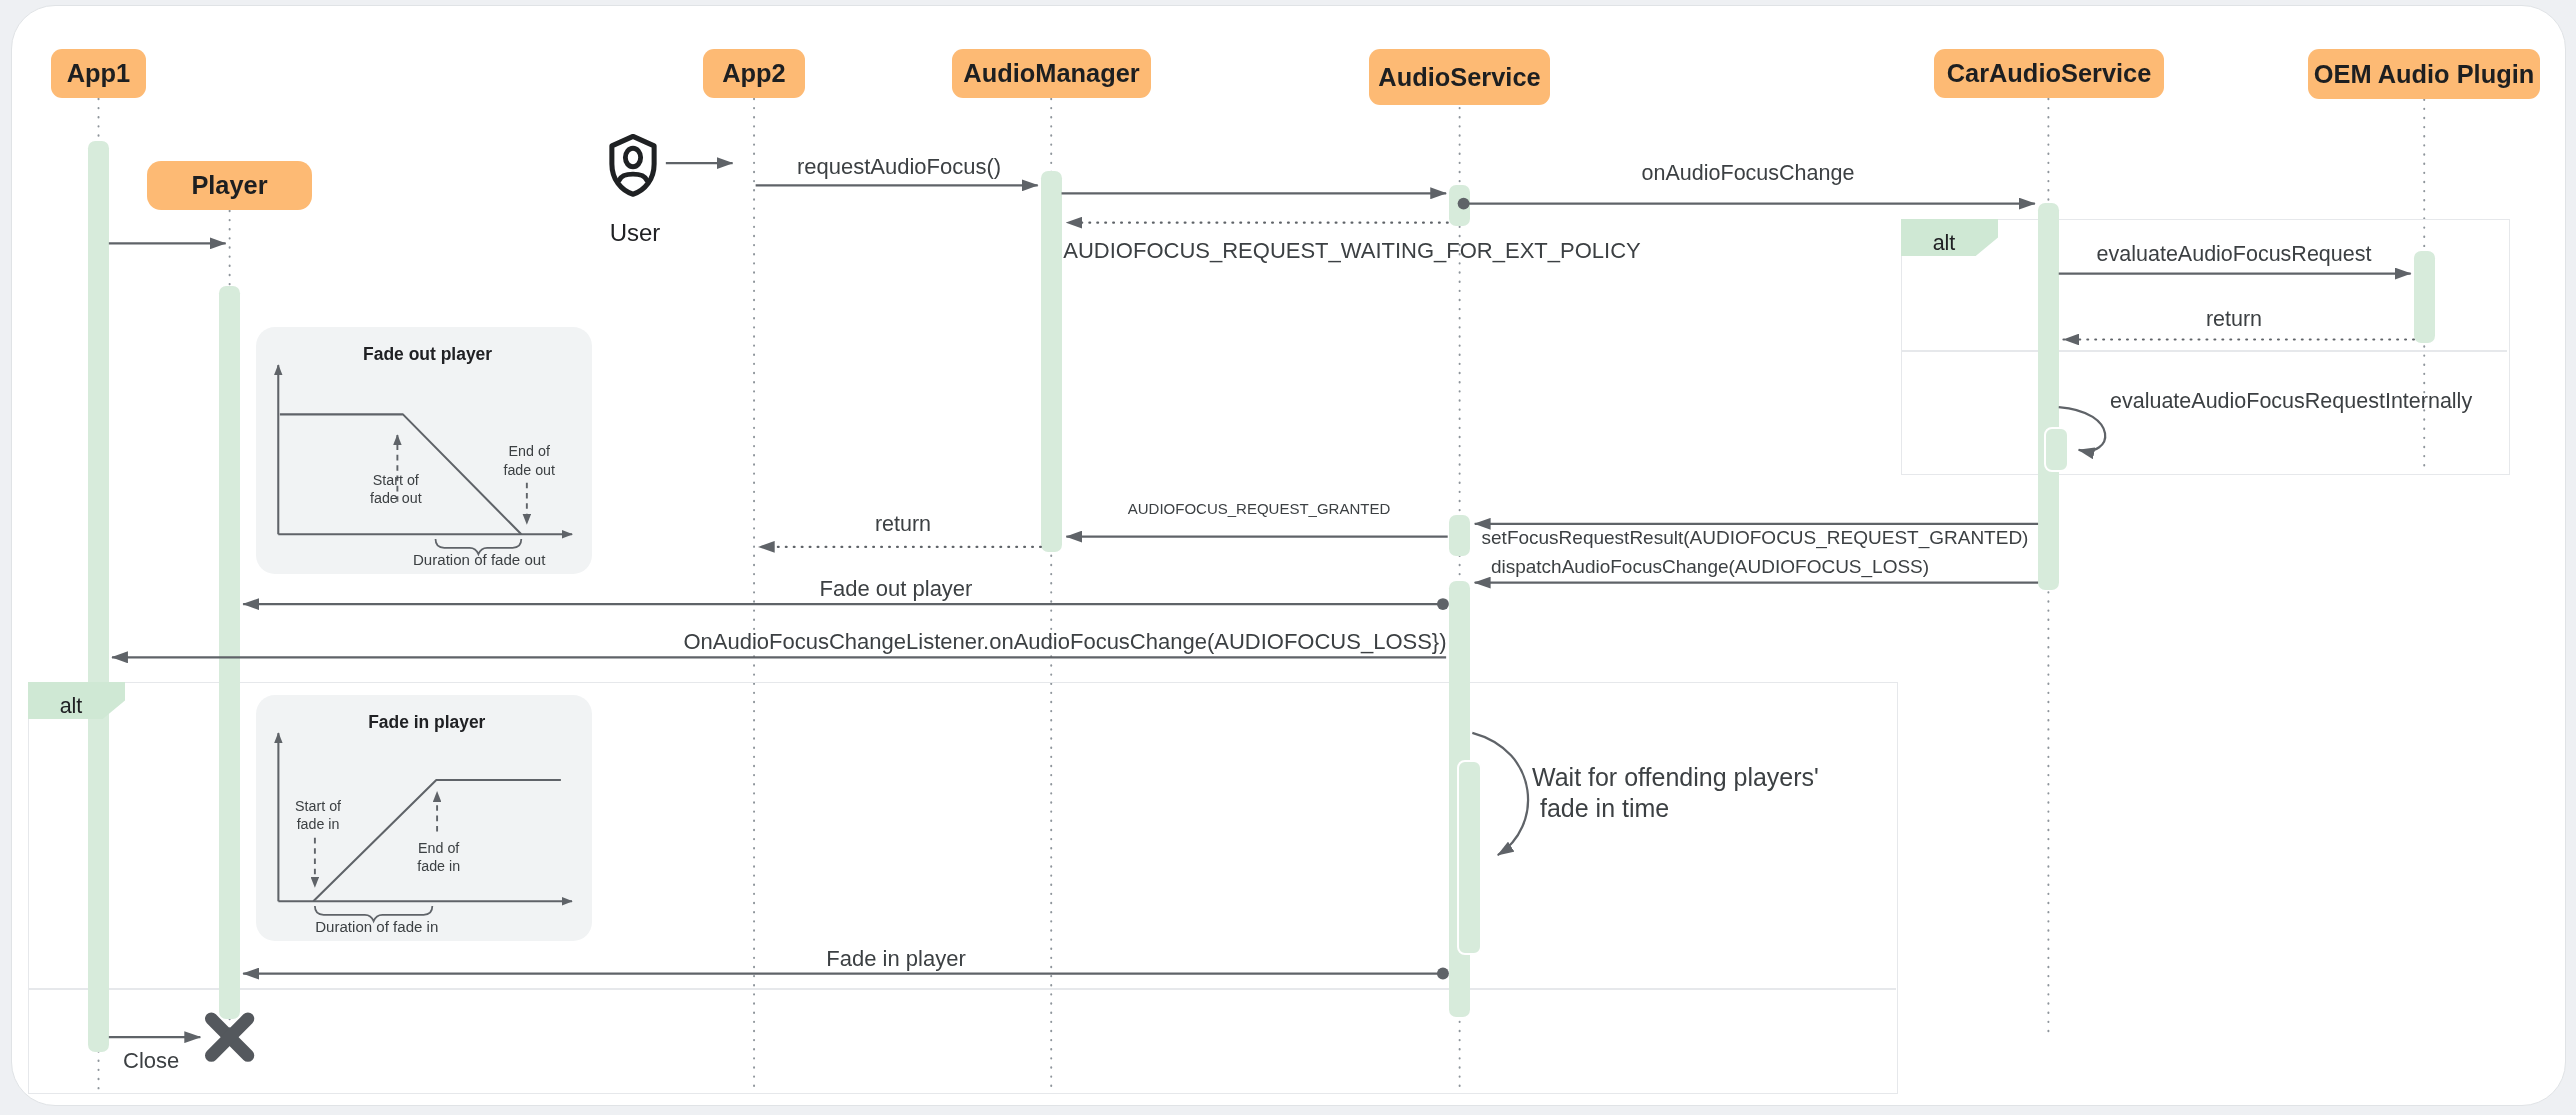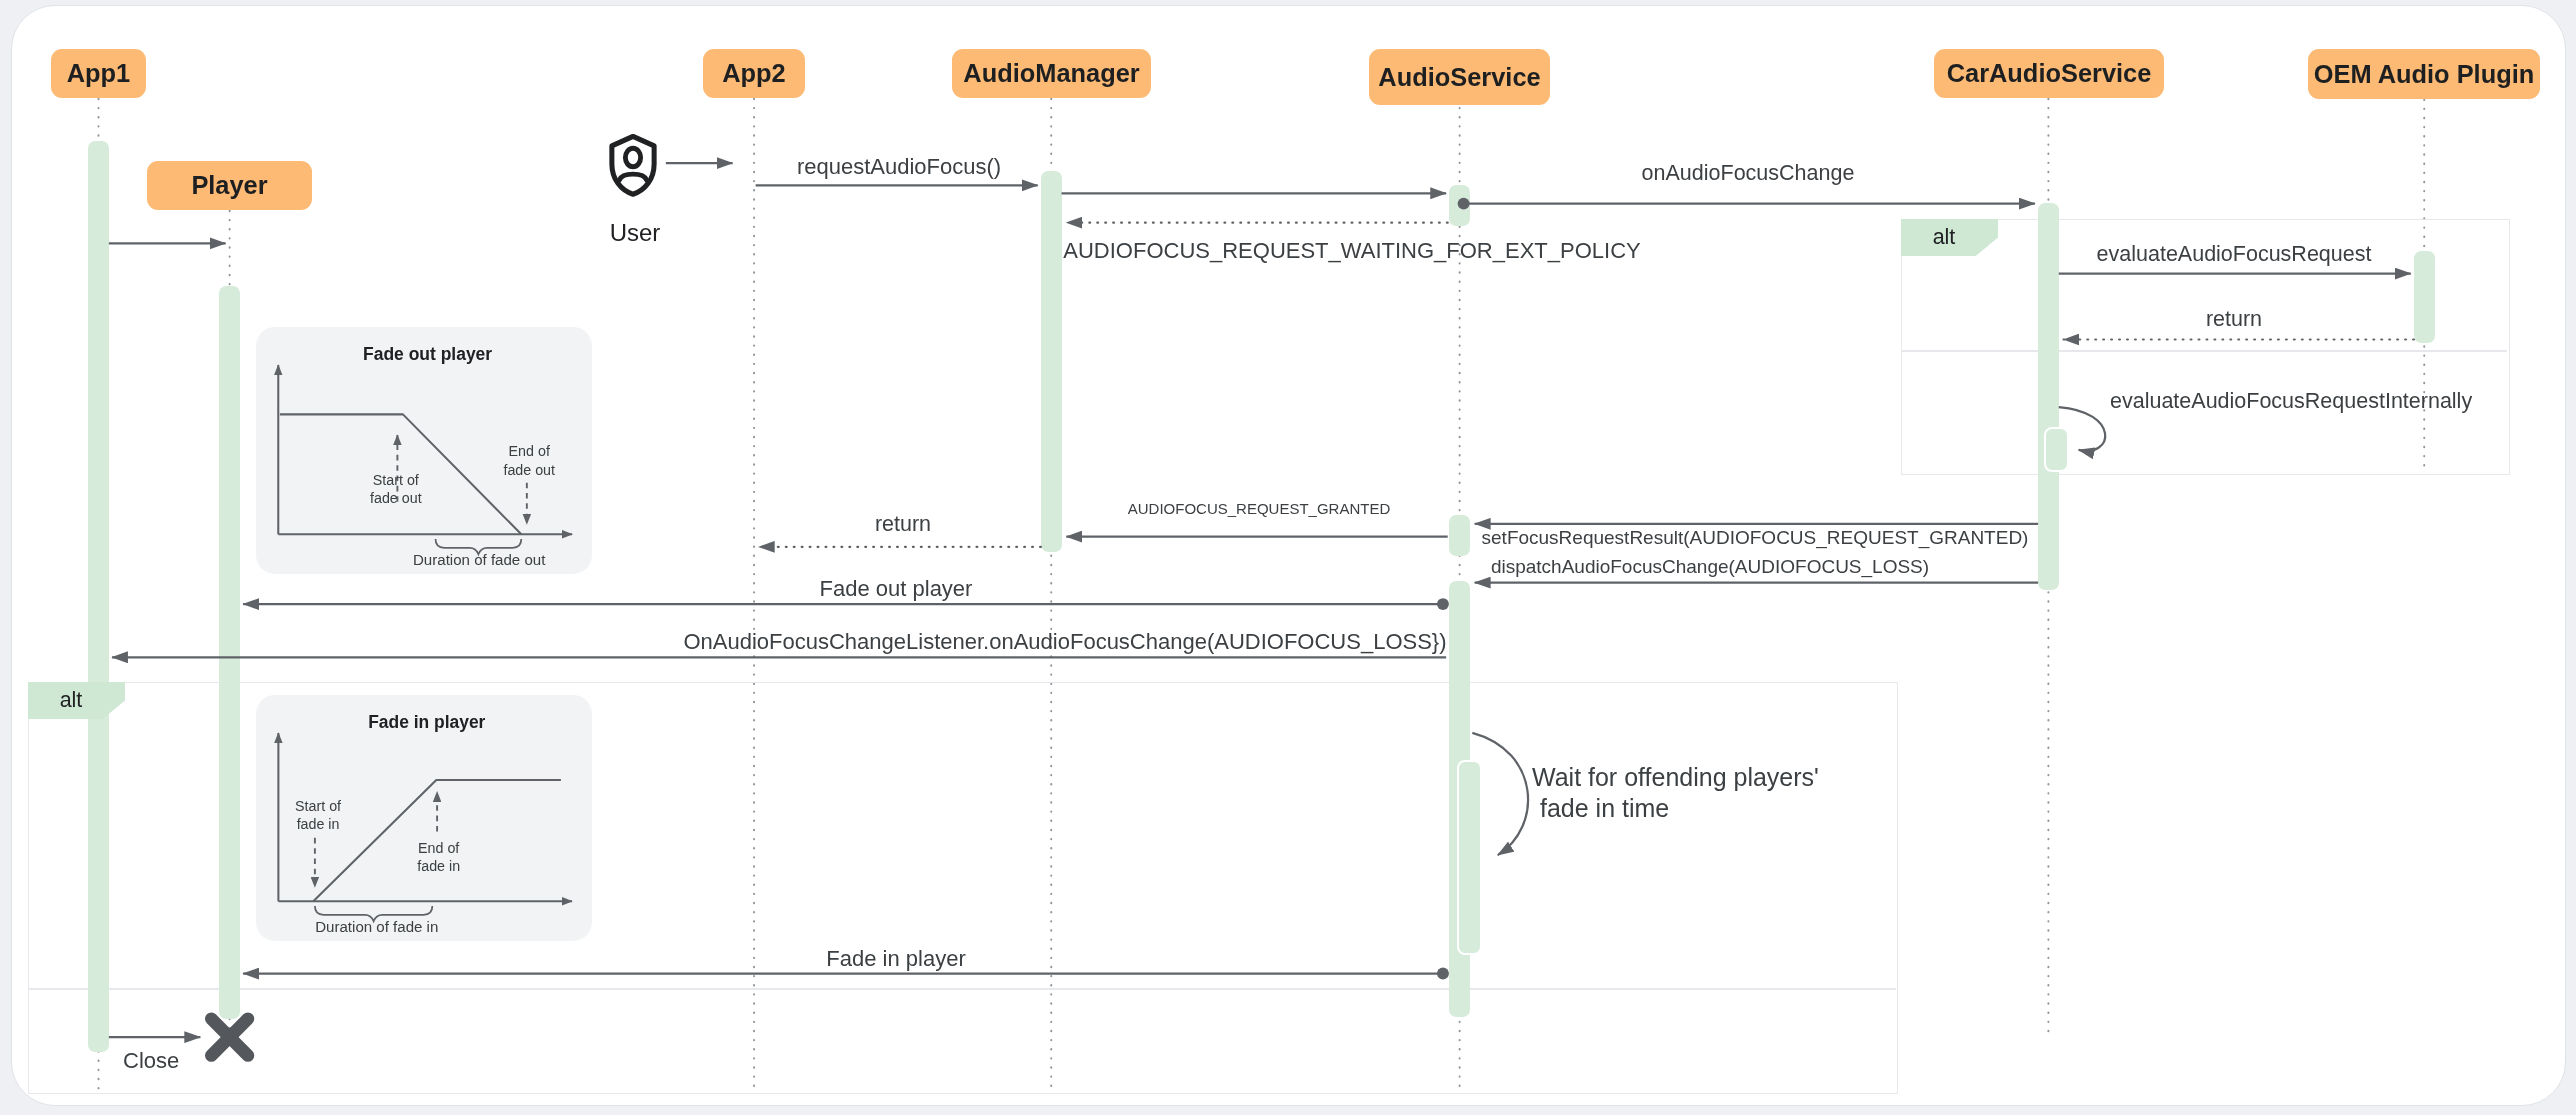--- a/index.html
+++ b/index.html
@@ -3,21 +3,21 @@
 <meta charset="utf-8">
 <style>
   html,body{margin:0;padding:0;background:#eef0f3;}
   #stage{position:relative;width:2576px;height:1116px;font-family:"Liberation Sans",sans-serif;overflow:hidden;}
   #panel{position:absolute;left:11px;top:4.8px;width:2555px;height:1101px;background:#ffffff;border:1.6px solid #e0e3e6;border-radius:44px;box-sizing:border-box;}
   .pbox{position:absolute;display:flex;align-items:center;justify-content:center;background:#fdba74;border-radius:11px;font-weight:bold;font-size:25.4px;color:#1d1f21;white-space:nowrap;}
   .act{position:absolute;background:#d7ebdb;border-radius:7.2px;}
   .act.nested{border:2.4px solid #ffffff;box-sizing:border-box;border-radius:8px;}
   .frame{position:absolute;border:1.6px solid #e6e8eb;box-sizing:border-box;background:transparent;}
   .fdivider{position:absolute;height:1.6px;background:#e6e8eb;}
-  .flabel{position:absolute;background:#cfe8d4;display:flex;align-items:center;justify-content:center;font-size:21.5px;color:#202124;clip-path:polygon(0 0,100% 0,100% 50%,77% 100%,0 100%);padding-right:11px;box-sizing:border-box;}
+  .flabel{position:absolute;background:#cfe8d4;display:flex;align-items:flex-end;justify-content:center;font-size:21.5px;color:#202124;clip-path:polygon(0 0,100% 0,100% 50%,77% 100%,0 100%);padding-right:11px;box-sizing:border-box;}
   .mlabel{position:absolute;white-space:nowrap;color:#3c4043;line-height:1.15;}
   .mlabel.centered{transform:translateX(-50%);}
   .chartbox{position:absolute;background:#f1f3f4;border-radius:19px;}
   svg{position:absolute;left:0;top:0;}
   .note{position:absolute;white-space:nowrap;color:#3c4043;}
 </style>
 </head>
 <body>
 
 <div id="stage">
@@ -121,21 +121,21 @@
       <circle cx="1816" cy="1225" r="7.5" fill="#5f6368"></circle>
       <line x1="137" y1="1305" x2="252" y2="1305" stroke="#5f6368" stroke-width="2.8" marker-end="url(#ah)"></line>
       <path d="M2591,512 C2668,518 2661,576 2616,566" stroke="#5f6368" stroke-width="2.8" fill="none" marker-end="url(#ah)"></path>
       <path d="M1853,922 C1938,945 1942,1040 1885,1076" stroke="#5f6368" stroke-width="2.8" fill="none" marker-end="url(#ah)"></path>
       <line x1="266" y1="1282" x2="312" y2="1328" stroke="#54585d" stroke-width="16" stroke-linecap="round"></line>
       <line x1="312" y1="1282" x2="266" y2="1328" stroke="#54585d" stroke-width="16" stroke-linecap="round"></line>
     </svg>
     <div class="pbox" style="left: 51px; top: 49px; width: 95px; height: 49px;">
       <span>App1</span>
     </div>
-    <div class="pbox" style="left: 147px; top: 161px; width: 165px; height: 49px;">
+    <div class="pbox" style="left: 147px; top: 161px; width: 165px; height: 49px; border-radius: 14px;">
       <span>Player</span>
     </div>
     <div class="pbox" style="left: 703px; top: 49px; width: 102px; height: 49px;">
       <span>App2</span>
     </div>
     <div class="pbox" style="left: 952px; top: 49px; width: 199px; height: 49px;">
       <span>AudioManager</span>
     </div>
     <div class="pbox" style="left: 1369px; top: 49px; width: 181px; height: 56px;">
       <span>AudioService</span>

